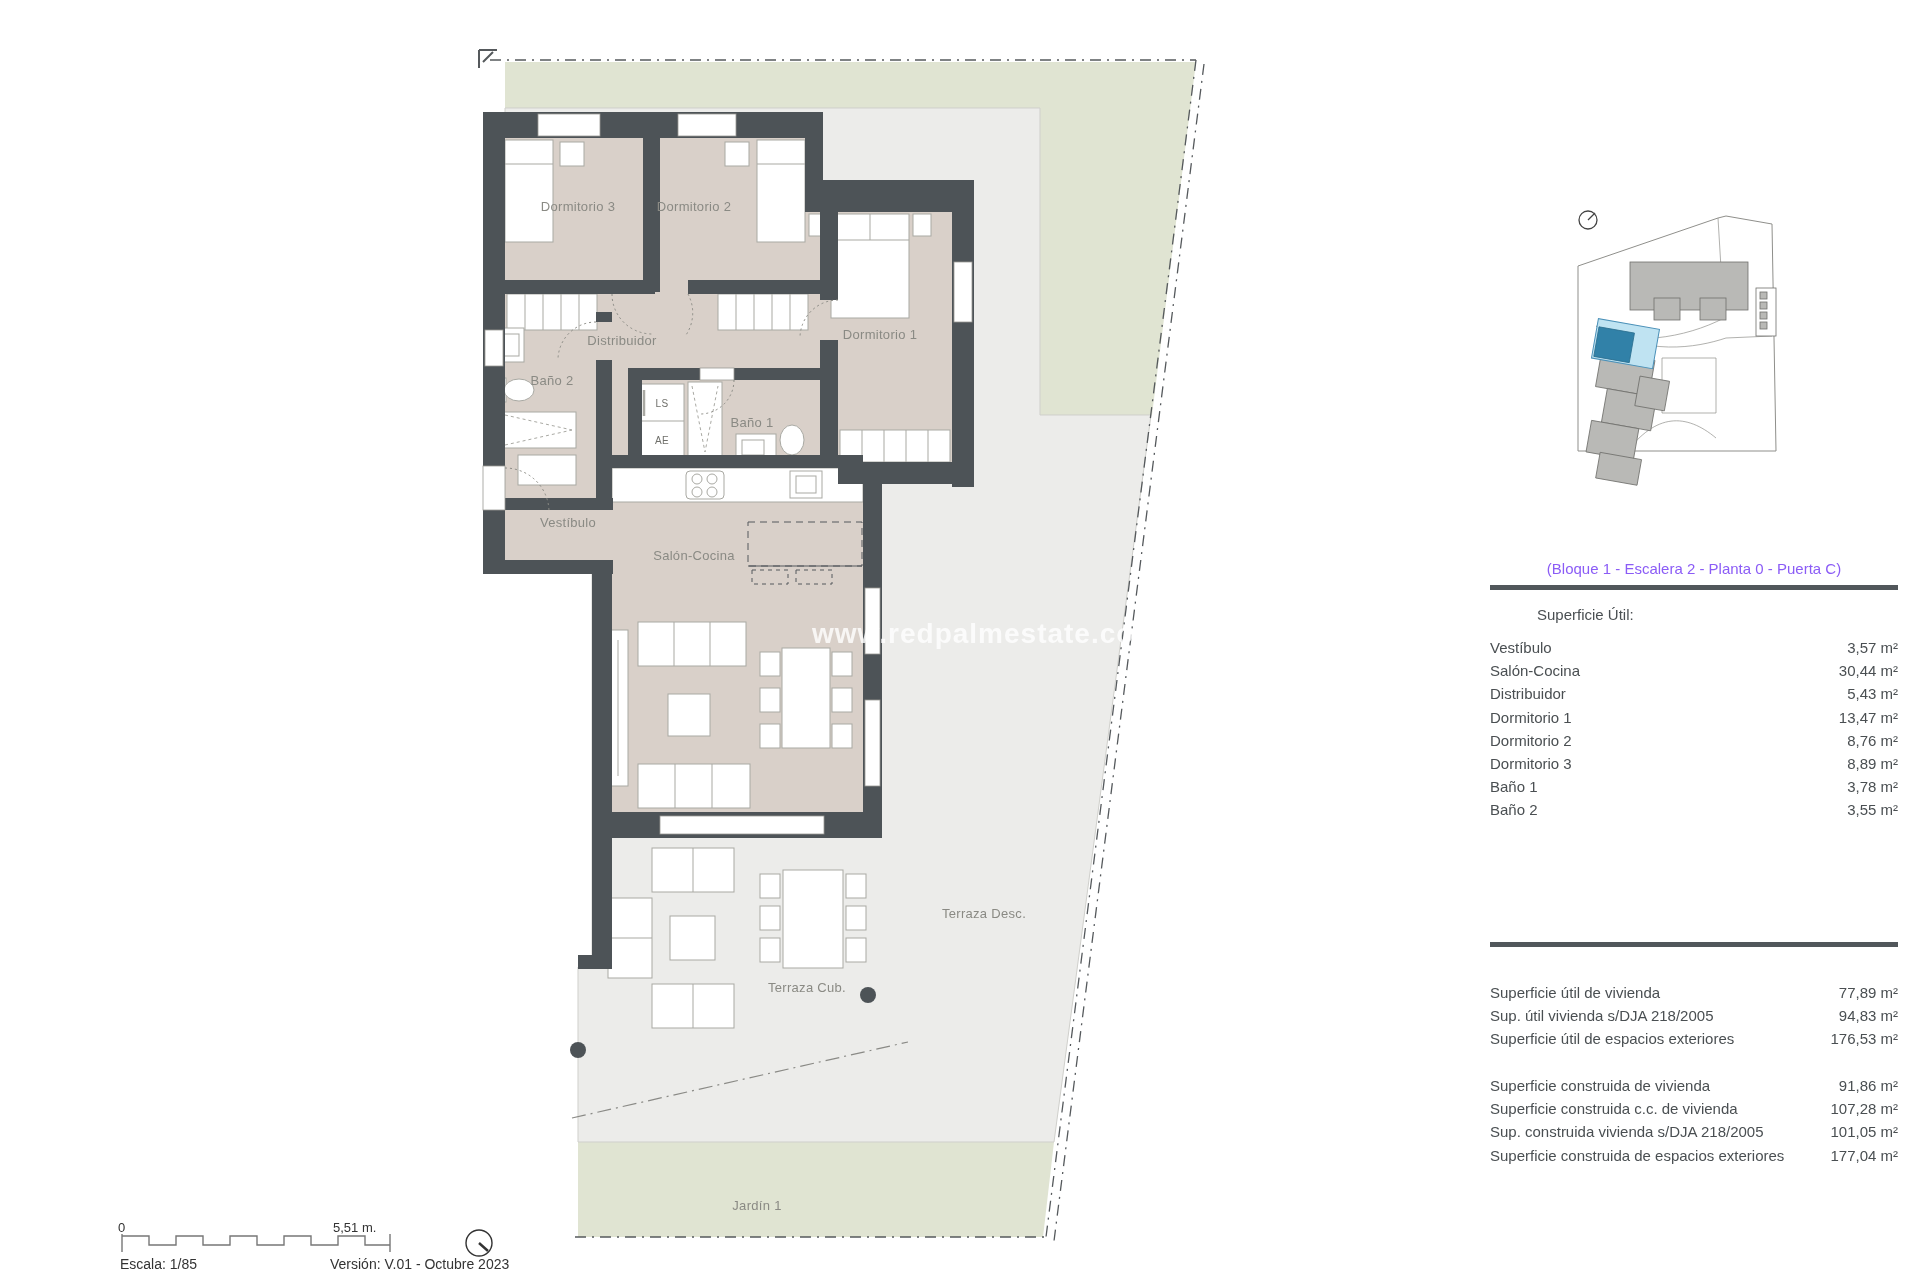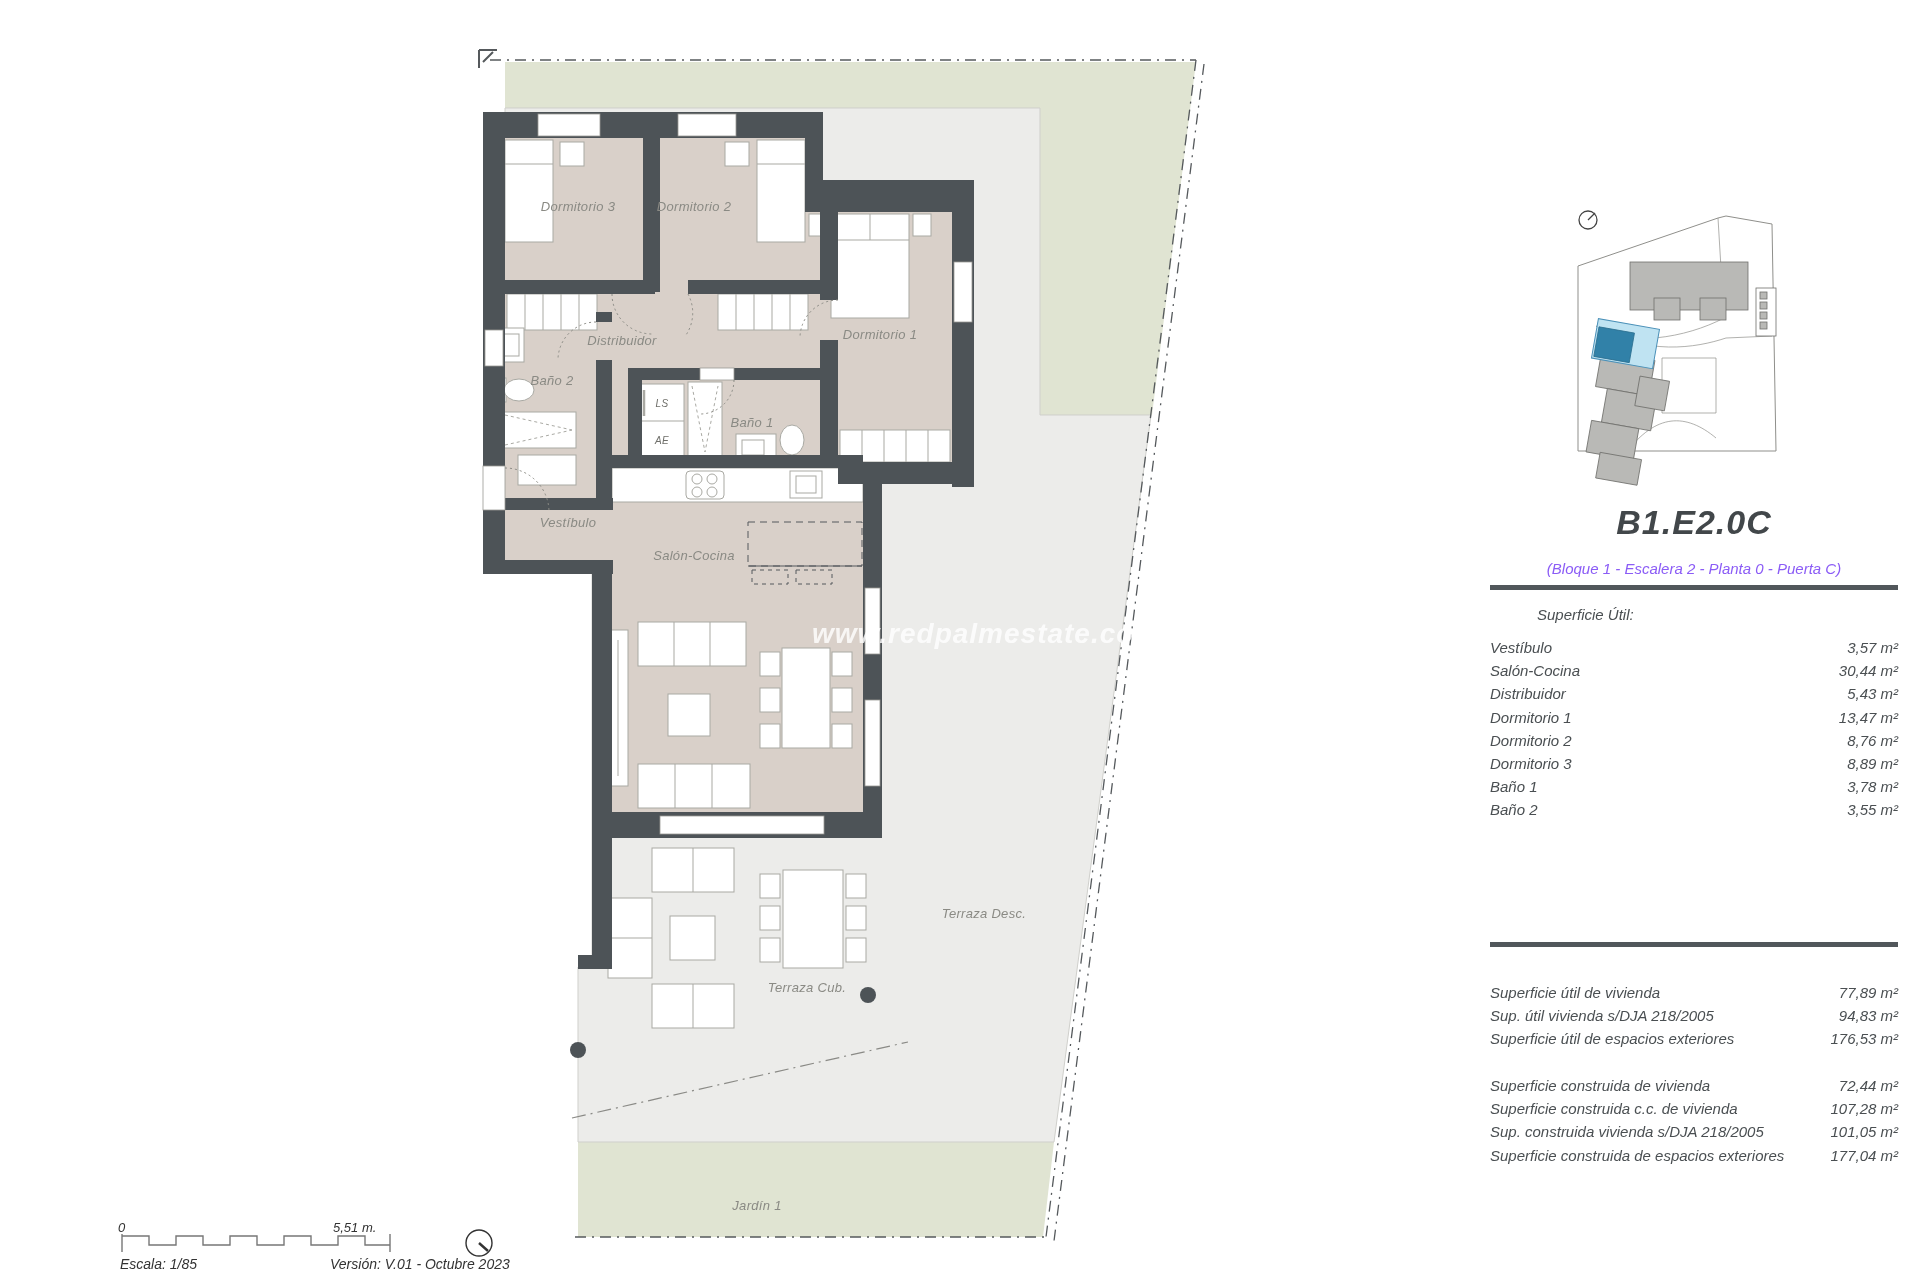--- a/index.html
+++ b/index.html
@@ -1,17 +1,17 @@
 <!DOCTYPE html>
 <html><head>
 <meta charset="utf-8">
 <style>
   html,body{margin:0;padding:0;background:#ffffff;}
   .stage{position:relative;width:1906px;height:1280px;background:#ffffff;overflow:hidden;
-         font-family:"Liberation Sans",sans-serif;color:#4a4f52;font-style:italic;}
+         font-family:"Liberation Sans",sans-serif;color:#4a4f52;}
   .abs{position:absolute;}
   
   .plan-label{position:absolute;transform:translateX(-50%);font-size:13px;color:#8a8a84;
               white-space:nowrap;letter-spacing:.3px;}
   .plan-label.tiny{font-size:10px;color:#6f6f6a;text-align:right;}
   .watermark{position:absolute;left:812px;top:618px;font-size:28px;letter-spacing:1px;
              color:rgba(255,255,255,0.8);white-space:nowrap;font-weight:700;}
   .unit-title{position:absolute;left:1490px;top:503px;width:408px;text-align:center;
               font-size:34px;font-weight:700;color:#42474a;letter-spacing:1px;}
   .unit-subtitle{position:absolute;left:1490px;top:560px;width:408px;text-align:center;
@@ -250,21 +250,20 @@
         <rect x="44" y="258" width="42" height="26"></rect>
         <rect x="70" y="176" width="30" height="30"></rect>
       </g>
     </g>
     <g transform="rotate(10 60 160)">
       <rect x="26" y="126" width="62" height="40" fill="#bfe3f2" stroke="#4a90b8" stroke-width="1"></rect>
       <rect x="28" y="134" width="36" height="30" fill="#3181a8" stroke="#2b6f90" stroke-width="0.8"></rect>
     </g>
   </svg>
 
-  <div class="unit-title">B1.E2.0C</div>
   <div class="unit-subtitle">(Bloque 1 - Escalera 2 - Planta 0 - Puerta C)</div>
   <div class="rule" style="top:585px"></div>
 
   <div class="section-label">Superficie Útil:</div>
 
   <div class="rows" style="top:636px">
     <div class="row">
       <span>Vestíbulo</span>
       <span class="val">3,57 m²</span>
       </div>
@@ -312,21 +311,21 @@
       </div>
     <div class="row">
       <span>Superficie útil de espacios exteriores</span>
       <span class="val">176,53 m²</span>
       </div>
   </div>
 
   <div class="rows" style="top:1074px">
     <div class="row">
       <span>Superficie construida de vivienda</span>
-      <span class="val">72,44 m²</span>
+      <span class="val">91,86 m²</span>
       </div>
     <div class="row">
       <span>Superficie construida c.c. de vivienda</span>
       <span class="val">107,28 m²</span>
       </div>
     <div class="row">
       <span>Sup. construida vivienda s/DJA 218/2005</span>
       <span class="val">101,05 m²</span>
       </div>
     <div class="row">

